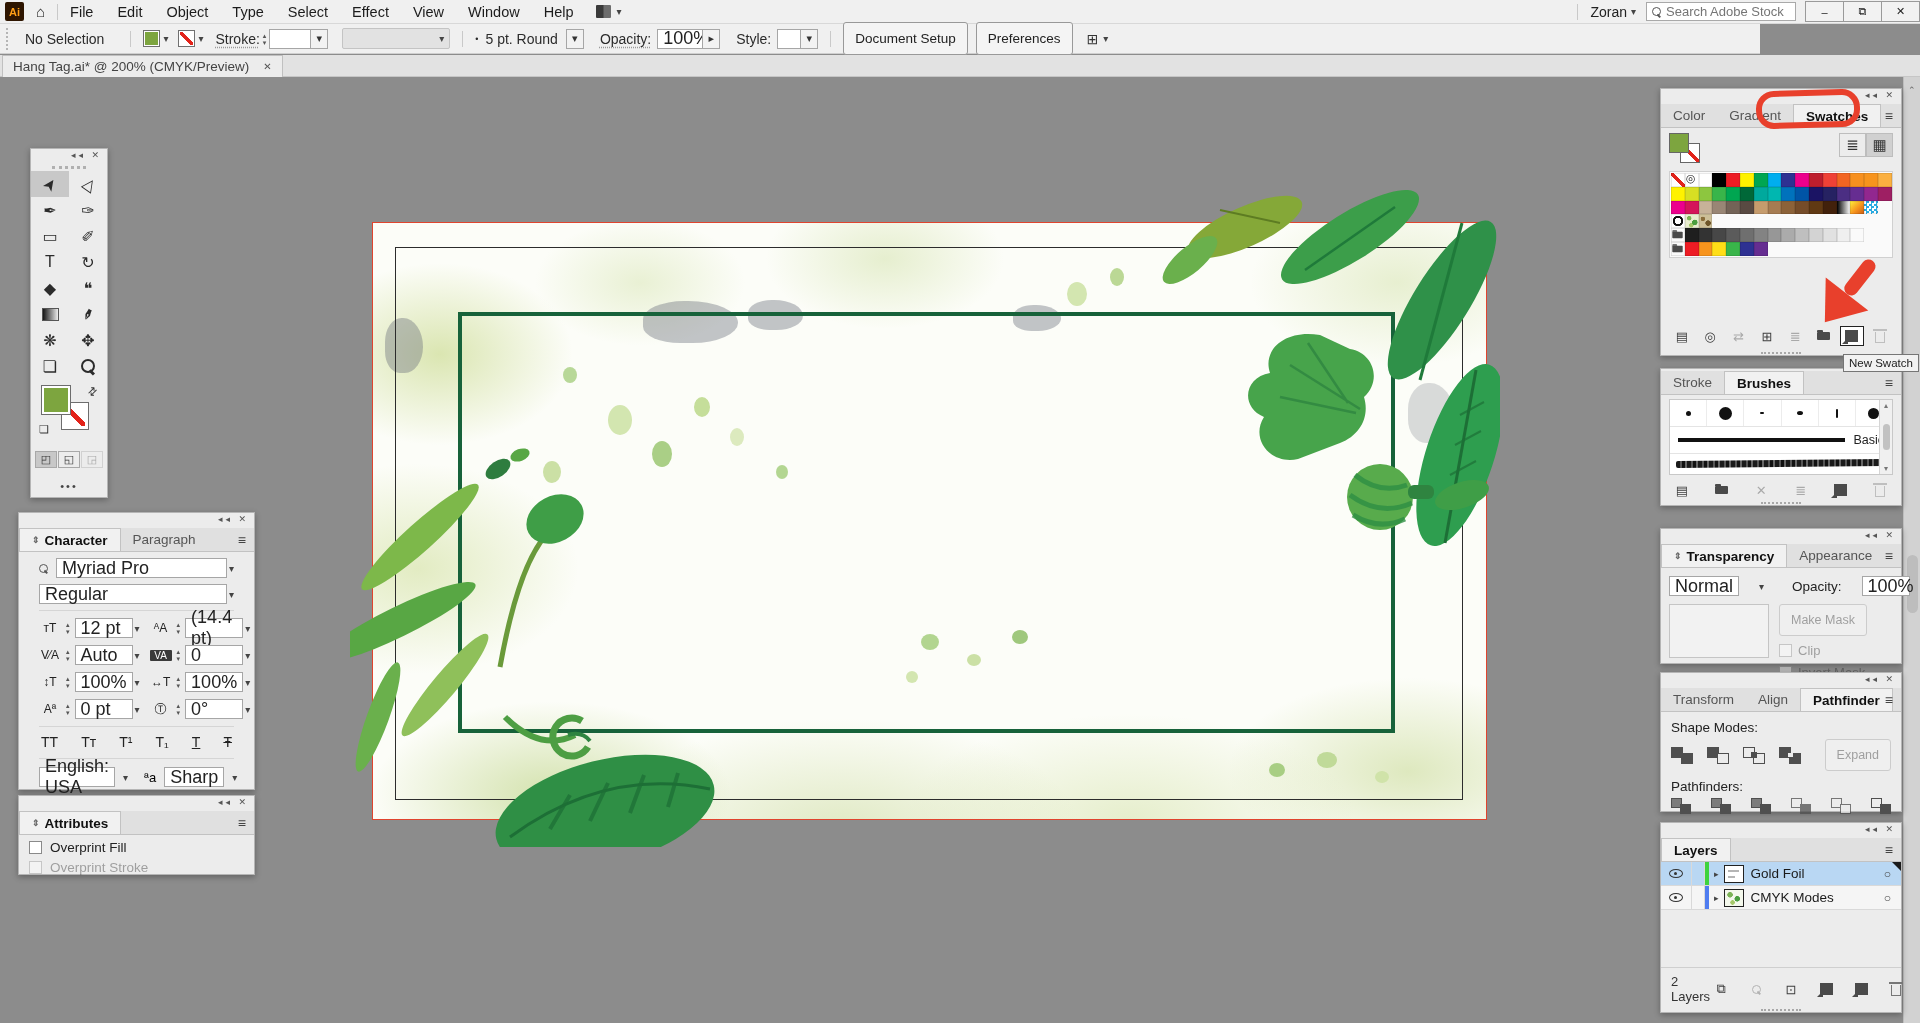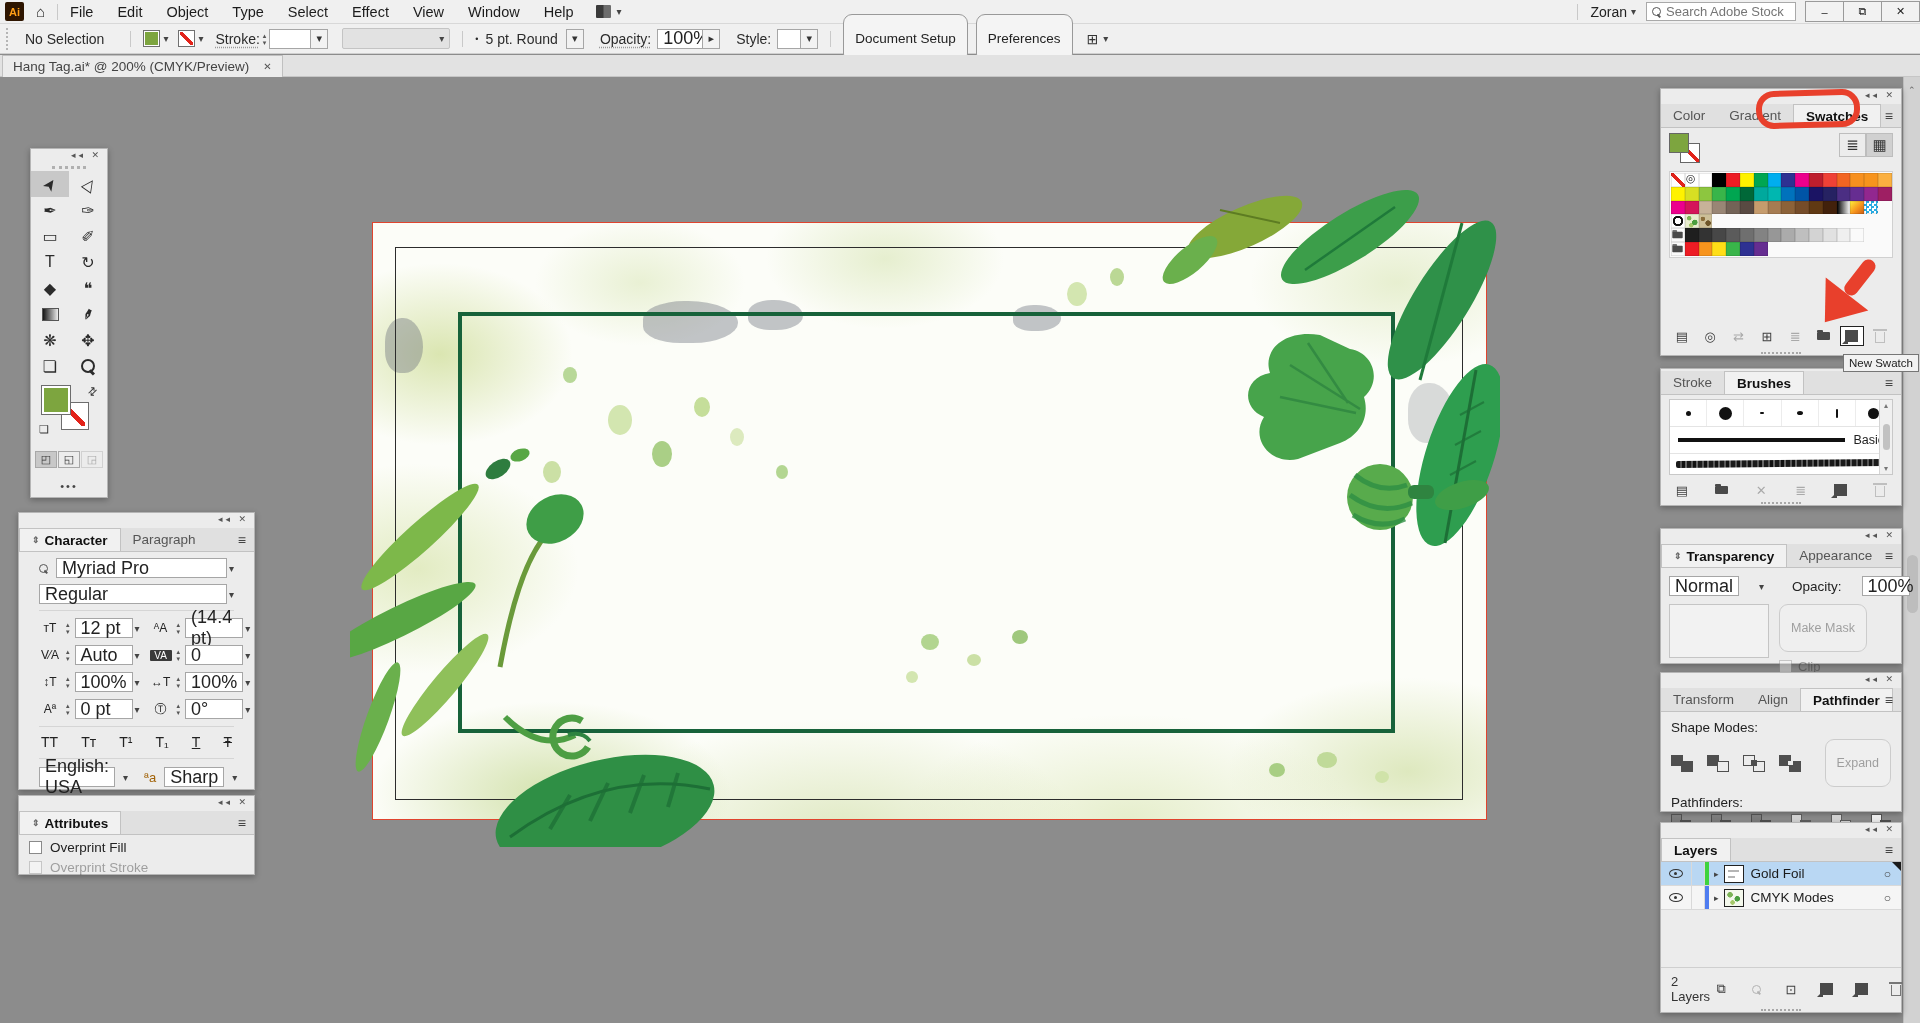--- a/index.html
+++ b/index.html
@@ -17,29 +17,29 @@
   .tb-right { margin-left:auto; display:flex; align-items:center; }
   .user-name { font-size:14px; color:#222; margin-right:4px; }
   .chev { font-size:10px; color:#444; }
   .search-box { width:150px; height:19px; background:#fff; border:1px solid #a9a9a9; display:flex; align-items:center; font-size:13px; color:#8a8a8a; padding:0 5px; gap:5px; margin:0 10px; }
   .mag { position:relative; width:9px; height:9px; flex:0 0 auto; }
   .mag::before { content:""; position:absolute; left:0; top:0; width:7px; height:7px; border:1.5px solid #555; border-radius:50%; }
   .mag::after { content:""; position:absolute; right:0; bottom:0; width:4px; height:1.5px; background:#555; transform:rotate(45deg); }
   .win-btns { display:flex; }
   .win-btn { width:39px; height:21px; border:1px solid #9a9a9a; background:#f2f2f2; display:flex; align-items:center; justify-content:center; font-size:11px; color:#222; margin-left:-1px; }
 
-  .ctrlbar { position:absolute; left:0; top:24px; width:1920px; height:30px; background:#f0f0f0; border-bottom:1px solid #cfcfcf; display:flex; align-items:center; font-size:14px; color:#2b2b2b; z-index:40; }
+  .ctrlbar { position:absolute; left:0; top:24px; width:1760px; height:30px; background:#f0f0f0; border-bottom:1px solid #cfcfcf; display:flex; align-items:center; font-size:14px; color:#2b2b2b; z-index:40; }
   .grip-v { width:5px; height:22px; margin:0 6px; border-left:2px dotted #b5b5b5; }
   .lab-dot { text-decoration:underline dotted #999; text-underline-offset:3px; }
   .swatch-mini { width:17px; height:17px; border:1px solid #707070; box-shadow:inset 0 0 0 1px #fff; }
   .none-mini { background:linear-gradient(45deg,transparent 43%,#e2231a 43%,#e2231a 57%,transparent 57%),#fff; }
   .inbox { background:#fff; border:1px solid #a6a6a6; height:20px; display:flex; align-items:center; padding:0 5px; font-size:18px; color:#222; }
   .stp { display:flex; flex-direction:column; font-size:7px; line-height:7px; color:#555; margin:0 3px; }
   .dd-gray { width:108px; height:21px; background:#e2e2e2; border:1px solid #c4c4c4; border-radius:2px; display:flex; align-items:center; justify-content:flex-end; padding:0 5px; color:#aaa; }
-  .btn { border:1px solid #999; border-radius:9px; background:#f4f4f4; padding:16px 11px; font-size:13.5px; color:#222; }
+  .btn { border:1px solid #999; border-radius:3px; background:#f4f4f4; padding:8px 11px; font-size:13.5px; color:#222; }
   .angle-btn { width:18px; height:20px; border:1px solid #a6a6a6; background:#f2f2f2; display:flex; align-items:center; justify-content:center; font-size:11px; color:#333; margin-left:-1px; }
 
   .tabbar { position:absolute; left:0; top:55px; width:1920px; height:22px; background:#e2e2e2; border-bottom:1px solid #c6c6c6; z-index:40; }
   .doctab { position:absolute; left:2px; top:0; height:22px; background:#ececec; border:1px solid #c0c0c0; border-bottom:none; display:flex; align-items:center; padding:0 10px; font-size:13.5px; color:#444; gap:14px; }
   .doctab .x { font-size:10px; color:#555; }
 
   
   .canvas { position:absolute; left:0; top:77px; width:1920px; height:946px; background:#8c8c8c; overflow:hidden; }
   .artboard { position:absolute; left:372px; top:145px; width:1115px; height:598px; border:1px solid #e0442e; overflow:hidden;
     background:
@@ -558,21 +558,21 @@
       <span>TT</span>
           <span>Tᴛ</span>
           <span>T¹</span>
           <span>T₁</span>
           <span class=" ul">T</span>
           <span class=" st">Ŧ</span>
         </div>
       <div class="cp-bottom">
         <span class="inbox" style="width:96px;">English: USA</span>
         <span class="chev">▾</span>
-        <span style="font-size:13px;color:#a16207;margin-left:8px;">ªa</span>
+        <span style="font-size:13px;color:#000000;margin-left:8px;">ªa</span>
         <span class="inbox" style="width:62px;">Sharp</span>
         <span class="chev">▾</span>
       </div>
     </div>
   </div>
 
   <div class="panel" id="attrpanel">
     <div class="phead">
         <span class="hicons"><span>◂◂</span> <span>✕</span></span>
       </div>

